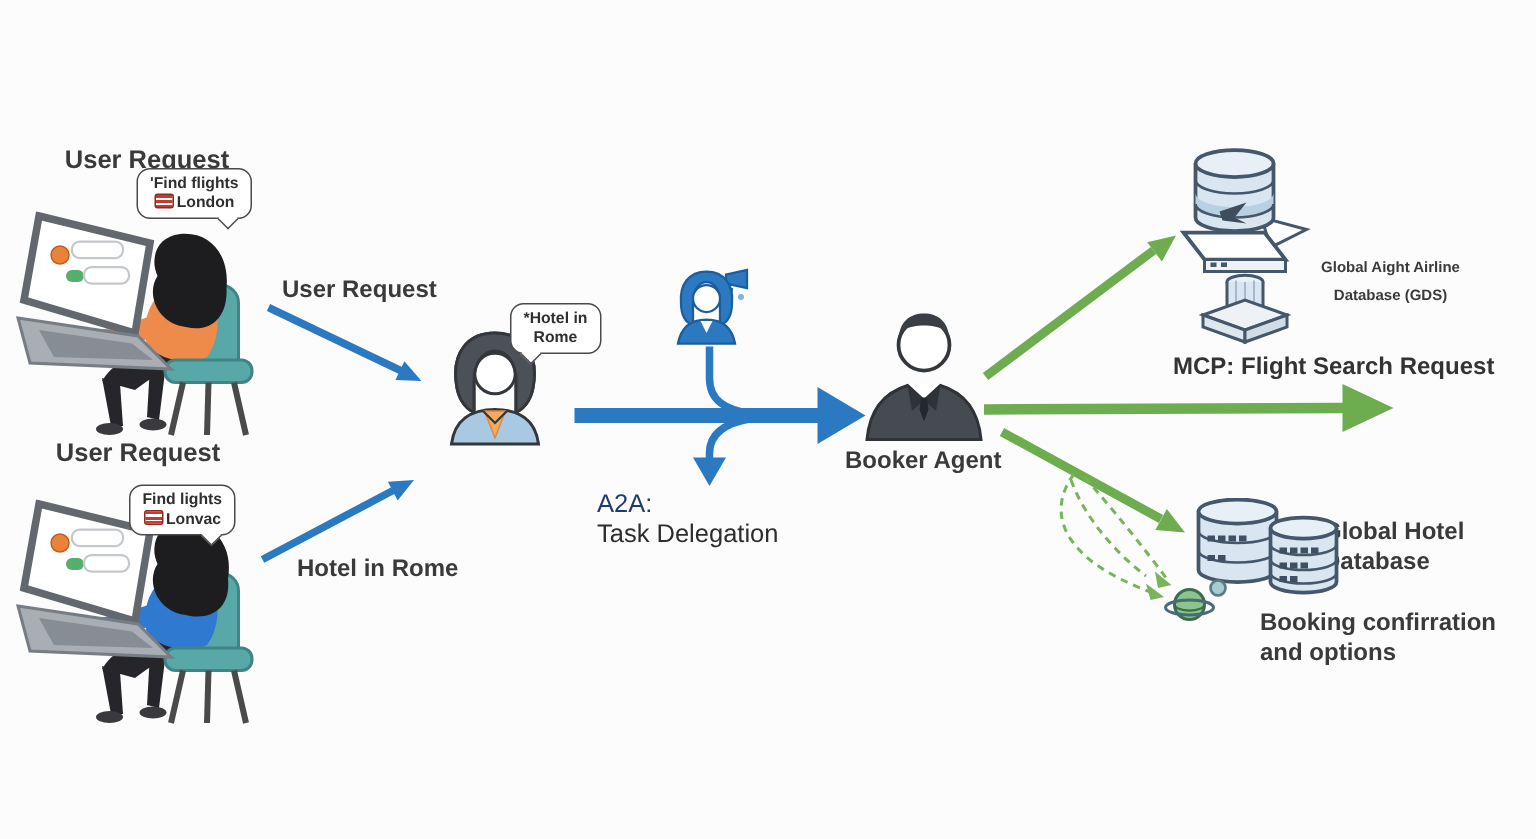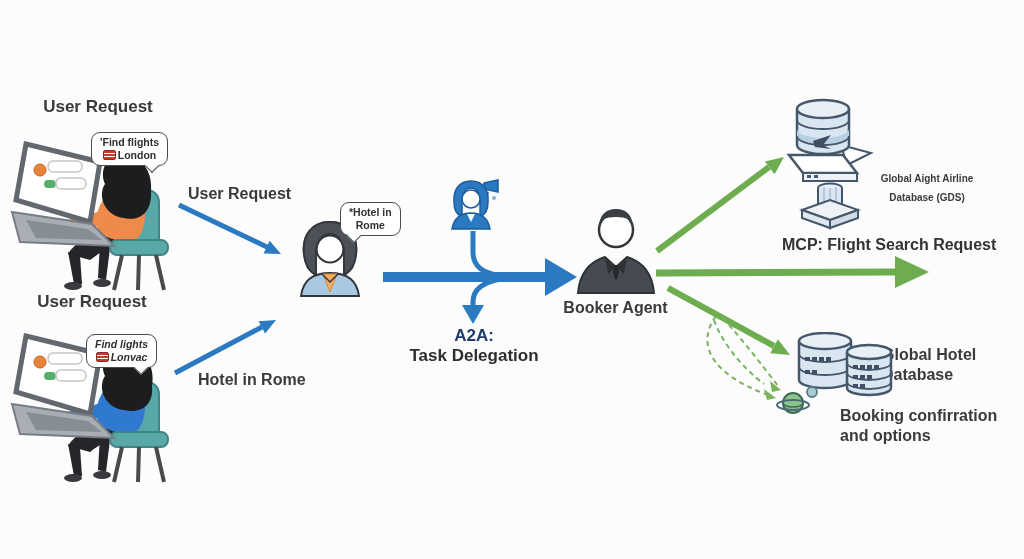--- a/index.html
+++ b/index.html
@@ -5,21 +5,21 @@
   html,body{margin:0;padding:0;background:#e9e9e9;}
   .canvas{
     position:relative;width:1024px;height:559px;background:#fcfcfc;
     font-family:"Liberation Sans",sans-serif;color:#333;overflow:hidden;padding-left:36px;
   }
   .abs{position:absolute;}
   .lbl{position:absolute;font-weight:600;color:#3a3a3a;white-space:nowrap;}
   .title{font-size:17px;}
   .mid{font-size:16px;}
   .center{text-align:center;white-space:normal;}
-  .a2a-box{position:absolute;left:398px;top:326px;width:152px;text-align:center;font-weight:700;line-height:20px;}
+  .a2a-box{position:absolute;left:398px;top:326px;width:152px;font-weight:400;line-height:20px;}
   .a2a-title{font-size:17px;color:#1e3c6e;}
   .a2a-sub{font-size:17px;color:#2d2d2d;}
   .mcp{font-size:16px;font-weight:600;color:#333;}
   .twolines{line-height:19px;font-size:10px;font-weight:600;}
   .bubble{
     position:absolute;background:#fff;border:1.6px solid #4a4a4a;border-radius:9px;
     padding:3px 8px 4px;font-size:10.5px;font-weight:700;color:#2f2f2f;
     line-height:12.5px;text-align:center;z-index:5;
   }
   .bubble .tail{
@@ -84,21 +84,21 @@
       <path d="M716,316 C698,340 705,372 768,395"></path>
       <path d="M723,318 C744,342 763,366 778,386"></path>
       <path d="M714,320 C724,348 748,372 764,384"></path>
     </g>
     <polygon points="776,398 764,389 767,400" fill="#79b35c"></polygon>
     <polygon points="781,390 770,381 772,392" fill="#79b35c"></polygon>
   </svg>
 
   <div class="lbl title abs center" style="left:38px;top:97px;width:120px;">User Request</div>
 
-  <div class="bubble" style="left:91px;top:132px;">
+  <div class="bubble" style="left:91px;top:112px;">
     <span>'Find flights</span><br>
     <span class="brandchip"></span><span>London</span>
     <span class="tail tail-right"></span>
   </div>
 
   <svg class="abs icon" style="left:2px;top:128px;" width="185" height="168" viewBox="0 0 185 168">
 
     <rect x="129" y="62" width="28" height="64" rx="12" fill="#58a8a8" stroke="#3f8486" stroke-width="2"></rect>
 
     <path d="M100,104 C84,108 72,116 66,126 L88,132 C98,124 110,118 118,114 Z" fill="#26262a"></path>
@@ -121,21 +121,21 @@
     <rect x="42" y="52" width="12" height="8" rx="4" fill="#53b06a"></rect>
     <rect x="54" y="50" width="30" height="11" rx="5" fill="#fff" stroke="#c4c8cd" stroke-width="1.5"></rect>
     <polygon points="10,84 90,96 112,118 18,114" fill="#a8aeb4" stroke="#777d84" stroke-width="2"></polygon>
     <polygon points="24,92 86,101 100,112 34,110" fill="#878d94"></polygon>
   </svg>
 
   <div class="lbl mid abs" style="left:188px;top:185px;">User Request</div>
 
   <div class="lbl title abs center" style="left:32px;top:292px;width:120px;">User Request</div>
 
-  <div class="bubble" style="left:86px;top:334px;font-style:italic;">
+  <div class="bubble" style="left:86px;top:323px;">
     <span>Find lights</span><br>
     <span class="brandchip"></span><span>Lonvac</span>
     <span class="tail tail-right"></span>
   </div>
 
   <svg class="abs icon" style="left:2px;top:320px;" width="185" height="168" viewBox="0 0 185 168">
     <rect x="129" y="62" width="28" height="64" rx="12" fill="#58a8a8" stroke="#3f8486" stroke-width="2"></rect>
     <path d="M100,104 C84,108 72,116 66,126 L88,132 C98,124 110,118 118,114 Z" fill="#26262a"></path>
     <path d="M66,124 L72,156 L80,156 L78,128 Z" fill="#26262a"></path>
     <path d="M98,116 L96,150 L104,152 L108,120 Z" fill="#26262a"></path>

